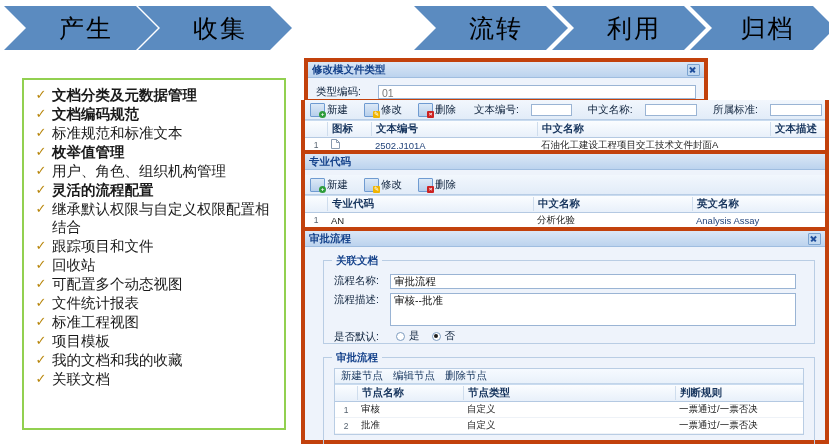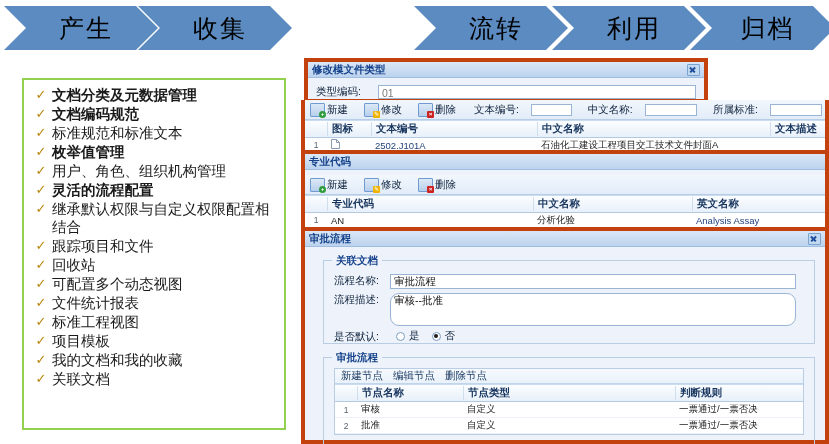--- a/index.html
+++ b/index.html
@@ -337,21 +337,21 @@
       <div class="fset" style="left:18px;top:13px;width:492px;height:84px;">
         <span class="fset-legend">关联文档</span>
 
         <div class="frow" style="left:10px;top:13px;width:472px;">
           <span class="flabel">流程名称:</span>
           <span class="finput" style="width:406px;height:15px;">审批流程</span>
         </div>
 
         <div class="frow" style="left:10px;top:32px;width:472px;">
           <span class="flabel">流程描述:</span>
-          <span class="finput" style="width:406px;height:33px;border-radius:9px;">审核--批准</span>
+          <span class="finput" style="width:406px;height:33px;">审核--批准</span>
         </div>
 
         <div class="frow" style="left:10px;top:68px;width:300px;align-items:center;">
           <span class="flabel">是否默认:</span>
           <span class="radio-wrap" style="margin-left:6px;">
             <span class="radio"></span>
             <span>是</span>
           </span>
           <span class="radio-wrap" style="margin-left:12px;">
             <span class="radio on"></span>

